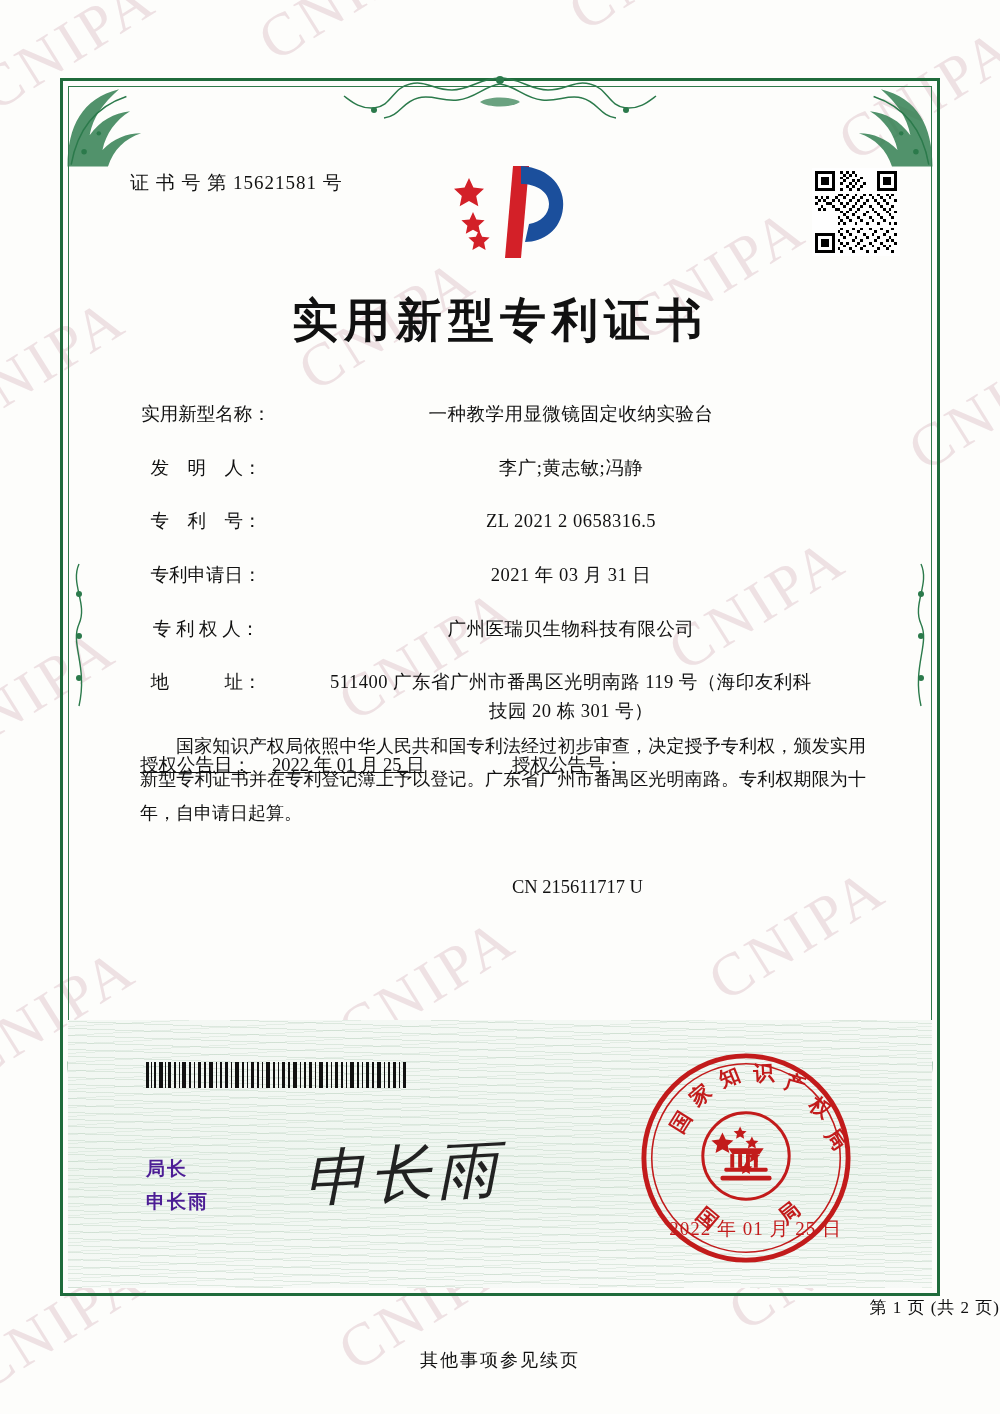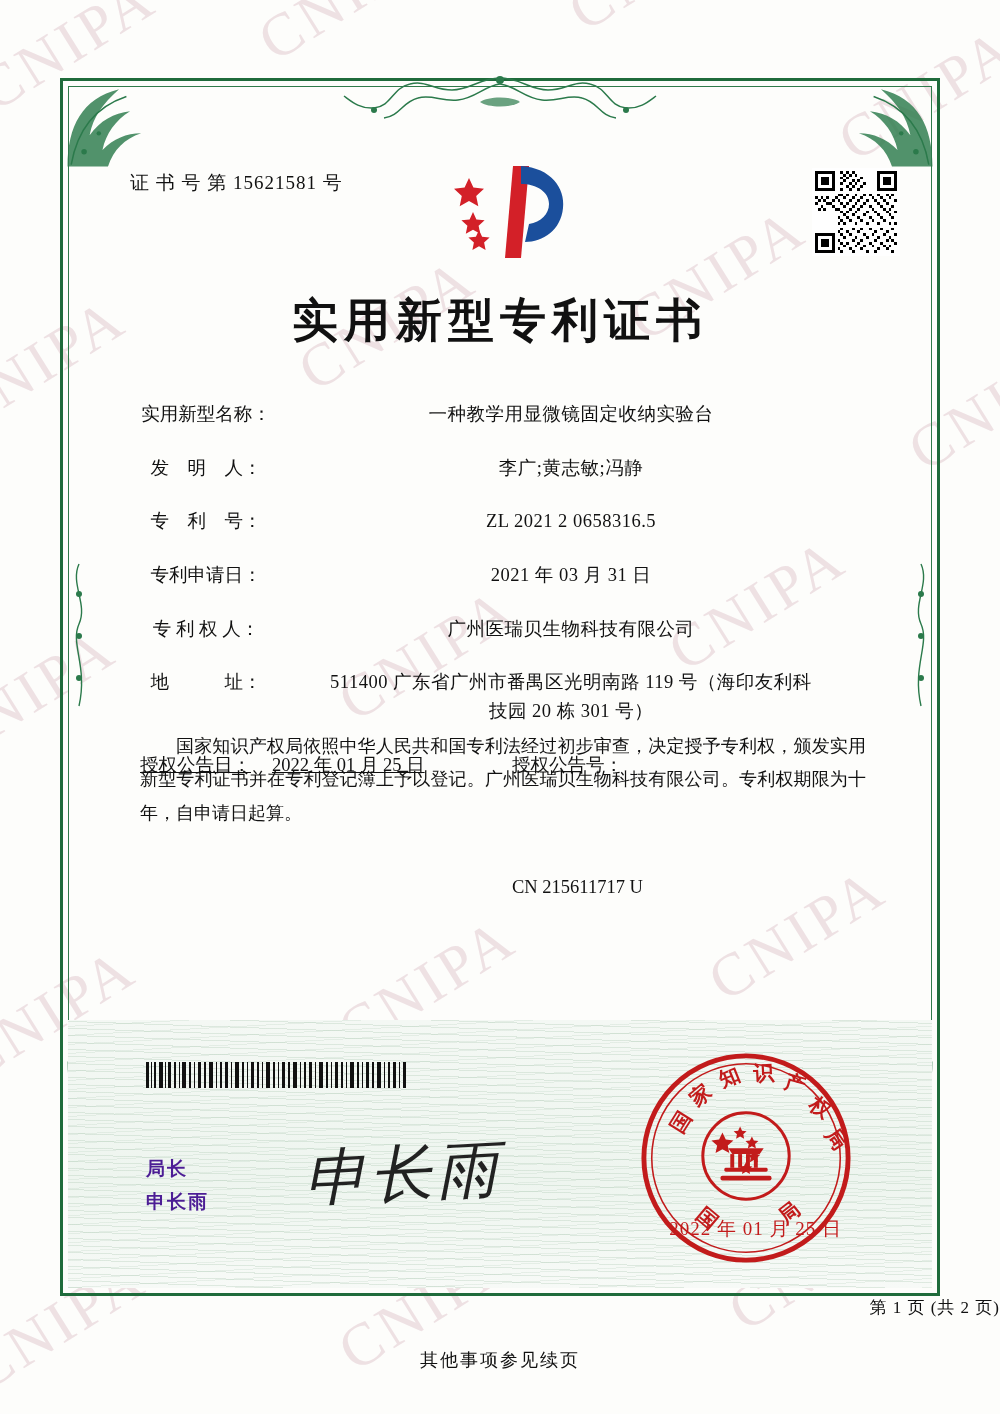--- a/index.html
+++ b/index.html
@@ -609,21 +609,21 @@
           <div>2022 年 01 月 25 日</div>
         </div>
         <div class="right-part">
           <div class="rlabel">授权公告号：</div>
           <div>CN 215611717 U</div>
         </div>
       </div>
     </div>
 
     <div class="paragraphs">
-      <p>国家知识产权局依照中华人民共和国专利法经过初步审查，决定授予专利权，颁发实用新型专利证书并在专利登记簿上予以登记。广州医瑞贝生物科技有限公司。专利权期限为十年，自申请日起算。</p>
+      <p>国家知识产权局依照中华人民共和国专利法经过初步审查，决定授予专利权，颁发实用新型专利证书并在专利登记簿上予以登记。广东省广州市番禺区光明南路。专利权期限为十年，自申请日起算。</p>
     </div>
   </div>
 
   <div class="lower">
     <div class="guilloche"></div>
 
     <div class="barcode">
       <svg viewBox="0 0 262 26" preserveAspectRatio="none" shape-rendering="crispEdges">
         <g fill="#111">
           <rect x="0" y="0" width="3" height="26"></rect>

